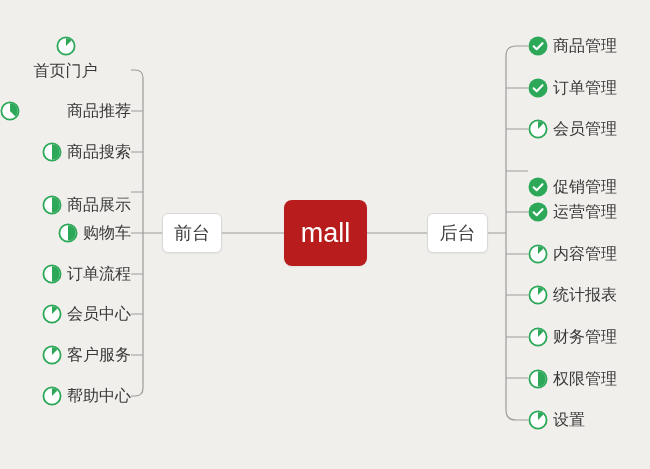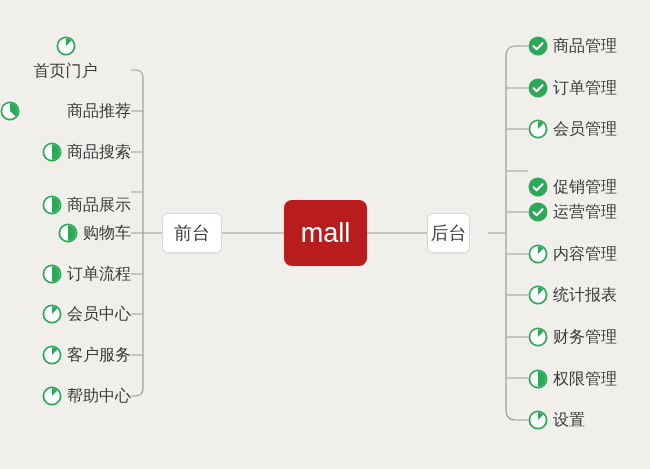--- a/index.html
+++ b/index.html
@@ -22,21 +22,21 @@
     font-size:18px;
     box-shadow:0 1px 2px rgba(0,0,0,0.05);
     cursor:default;
   }
   #root-node{
     left:284px;top:200px;width:83px;height:66px;
     background:#55bd7d;border:none;border-radius:8px;
     color:#ffffff;font-size:27px;
   }
   #front-node{left:162px;top:213px;width:60px;height:40px;}
-  #back-node{left:427px;top:213px;width:43px;height:40px;}
+  #back-node{left:427px;top:213px;width:61px;height:40px;}
   .row{
     position:absolute;height:22px;
     display:flex;align-items:center;gap:5px;
     white-space:nowrap;cursor:default;
   }
   .row.left{left:0;width:131px;justify-content:flex-end;}
   .row.right{left:528px;}
   .row .label{font-size:16px;color:#383838;line-height:20px;}
   .row svg{flex:0 0 auto;display:block;}
 </style>

